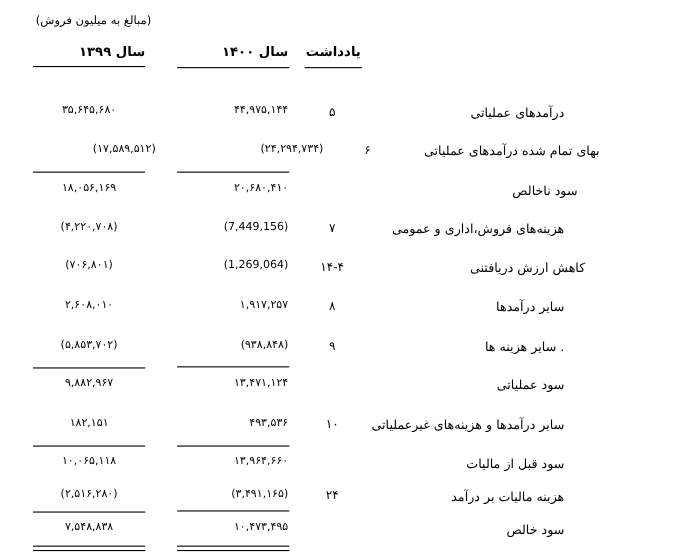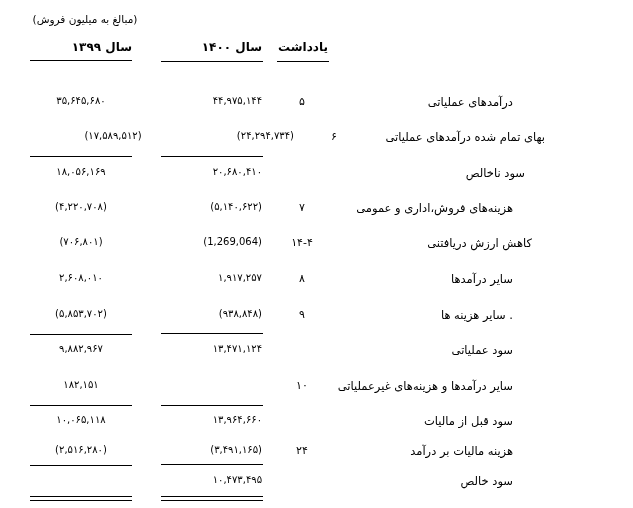--- a/index.html
+++ b/index.html
@@ -55,21 +55,21 @@
 
   <div class="row" style="top:166px;padding-left:12px;">
     <span class="cell-1399">۱۸,۰۵۶,۱۶۹</span>
     <span class="cell-1400">۲۰,۶۸۰,۴۱۰</span>
     <span class="cell-note"></span>
     <span class="cell-label">سود ناخالص</span>
   </div>
 
   <div class="row" style="top:201px;">
     <span class="cell-1399">(۴,۲۲۰,۷۰۸)</span>
-    <span class="cell-1400">(۵,۱۴۰,۶۲۲)</span>
+    <span class="cell-1400">(7,449,156)</span>
     <span class="cell-note">۷</span>
     <span class="cell-label">هزینه‌های فروش،اداری و عمومی</span>
   </div>
 
   <div class="row" style="top:236px;padding-left:19px;">
     <span class="cell-1399">(۷۰۶,۸۰۱)</span>
     <span class="cell-1400">(1,269,064)</span>
     <span class="cell-note">۱۴-۴</span>
     <span class="cell-label">کاهش ارزش دریافتنی</span>
   </div>
@@ -93,20 +93,21 @@
 
   <div class="row" style="top:343px;">
     <span class="cell-1399">۹,۸۸۲,۹۶۷</span>
     <span class="cell-1400">۱۳,۴۷۱,۱۲۴</span>
     <span class="cell-note"></span>
     <span class="cell-label">سود عملیاتی</span>
   </div>
 
   <div class="row" style="top:379px;">
     <span class="cell-1399">۱۸۲,۱۵۱</span>
+    <span class="cell-1400">۴۹۳,۵۳۶</span>
     <span class="cell-note">۱۰</span>
     <span class="cell-label">سایر درآمدها و هزینه‌های غیرعملیاتی</span>
   </div>
 
   <div class="hline" style="left:30px; top:405px; width:102px;"></div>
   <div class="hline" style="left:161px; top:405px; width:102px;"></div>
 
   <div class="row" style="top:414px;">
     <span class="cell-1399">۱۰,۰۶۵,۱۱۸</span>
     <span class="cell-1400">۱۳,۹۶۴,۶۶۰</span>
@@ -118,20 +119,21 @@
     <span class="cell-1399">(۲,۵۱۶,۲۸۰)</span>
     <span class="cell-1400">(۳,۴۹۱,۱۶۵)</span>
     <span class="cell-note">۲۴</span>
     <span class="cell-label">هزینه مالیات بر درآمد</span>
   </div>
 
   <div class="hline" style="left:30px; top:465px; width:102px;"></div>
   <div class="hline" style="left:161px; top:464px; width:102px;"></div>
 
   <div class="row" style="top:474px;">
+    <span class="cell-1399">۷,۵۴۸,۸۳۸</span>
     <span class="cell-1400">۱۰,۴۷۳,۴۹۵</span>
     <span class="cell-note"></span>
     <span class="cell-label">سود خالص</span>
   </div>
 
   <div class="dline" style="left:30px; top:496px; width:102px;"></div>
   <div class="dline" style="left:161px; top:496px; width:102px;"></div>
 
 </div>
 

